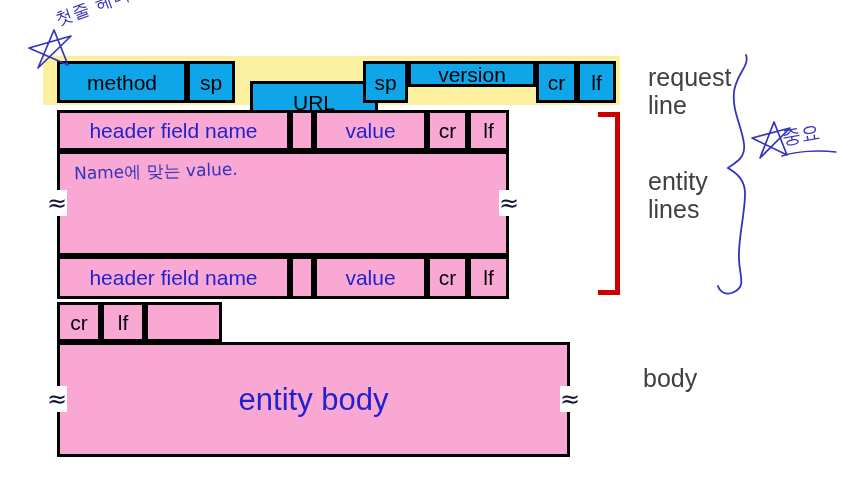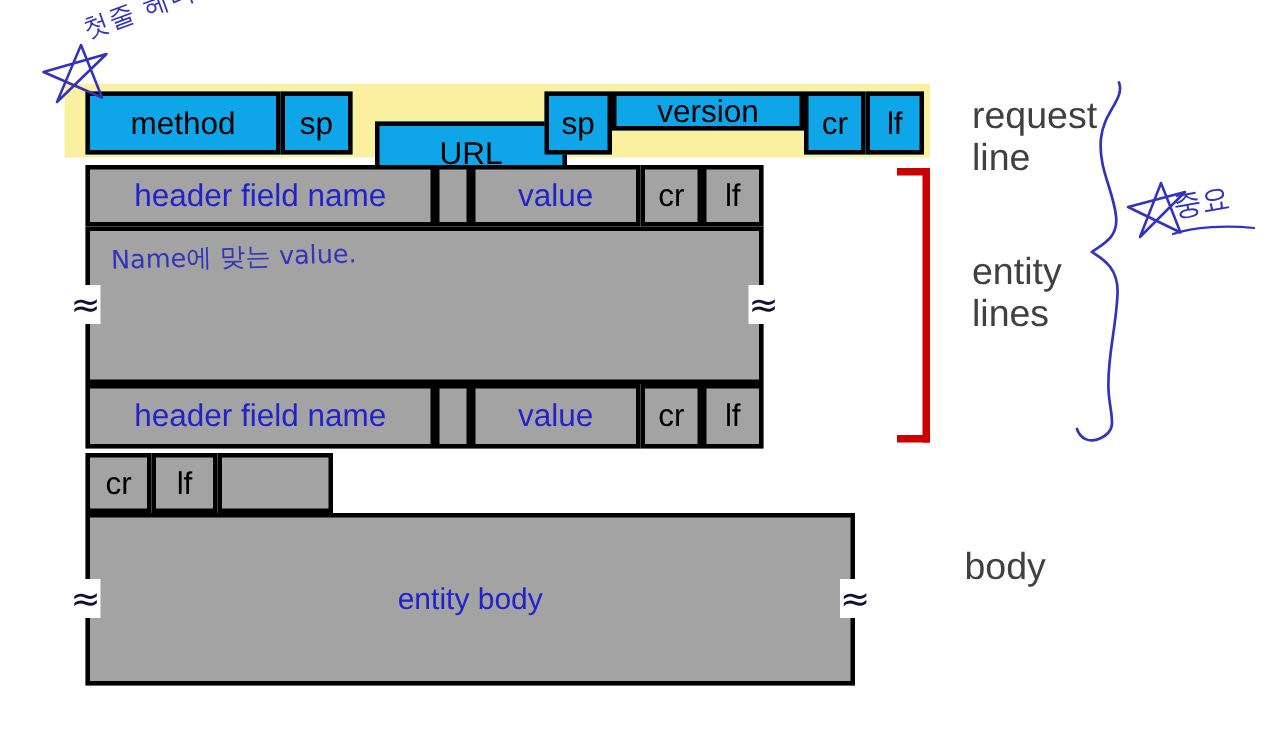--- a/index.html
+++ b/index.html
@@ -13,21 +13,21 @@
     position: relative;
     overflow: hidden;
     font-family: "Liberation Sans", sans-serif;
   }
 
   
   .cell {
     position: absolute;
     box-sizing: border-box;
     border: 3px solid #000000;
-    background: #a3a3a3;
+    background: #f9a8d4;
     color: #2222cc;
     font-size: 21px;
     line-height: 1;
     display: flex;
     align-items: center;
     justify-content: center;
     white-space: nowrap;
   }
   .cell.dark-text { color: #000000; }
   .cell.yellow { background: #0ea5e9; }
@@ -160,21 +160,21 @@
 
 <div class="row-layer" style="left:0; top:0; width:847px; height:503px;">
 
   <div class="cell dark-text" style="left:57px; top:302px; width:44px; height:40px;">cr</div>
 
   <div class="cell dark-text" style="left:101px; top:302px; width:44px; height:40px;">lf</div>
 
   <div class="cell" style="left:145px; top:302px; width:77px; height:40px;"></div>
 </div>
 
-<div class="cell" style="left:57px; top:342px; width:513px; height:115px; font-size:20px;">entity body</div>
+<div class="cell" style="left:57px; top:342px; width:513px; height:115px; font-size:31px;">entity body</div>
 
 <div class="break-mark" style="left:47px; top:386px;">≈</div>
 <div class="break-mark" style="left:560px; top:386px;">≈</div>
 
 <div class="red-bracket" style="left:598px; top:112px; width:22px; height:183px;"></div>
 
 <div class="red-label" style="left:648px; top:63px;">request
 line</div>
 
 <div class="red-label" style="left:648px; top:167px;">entity

